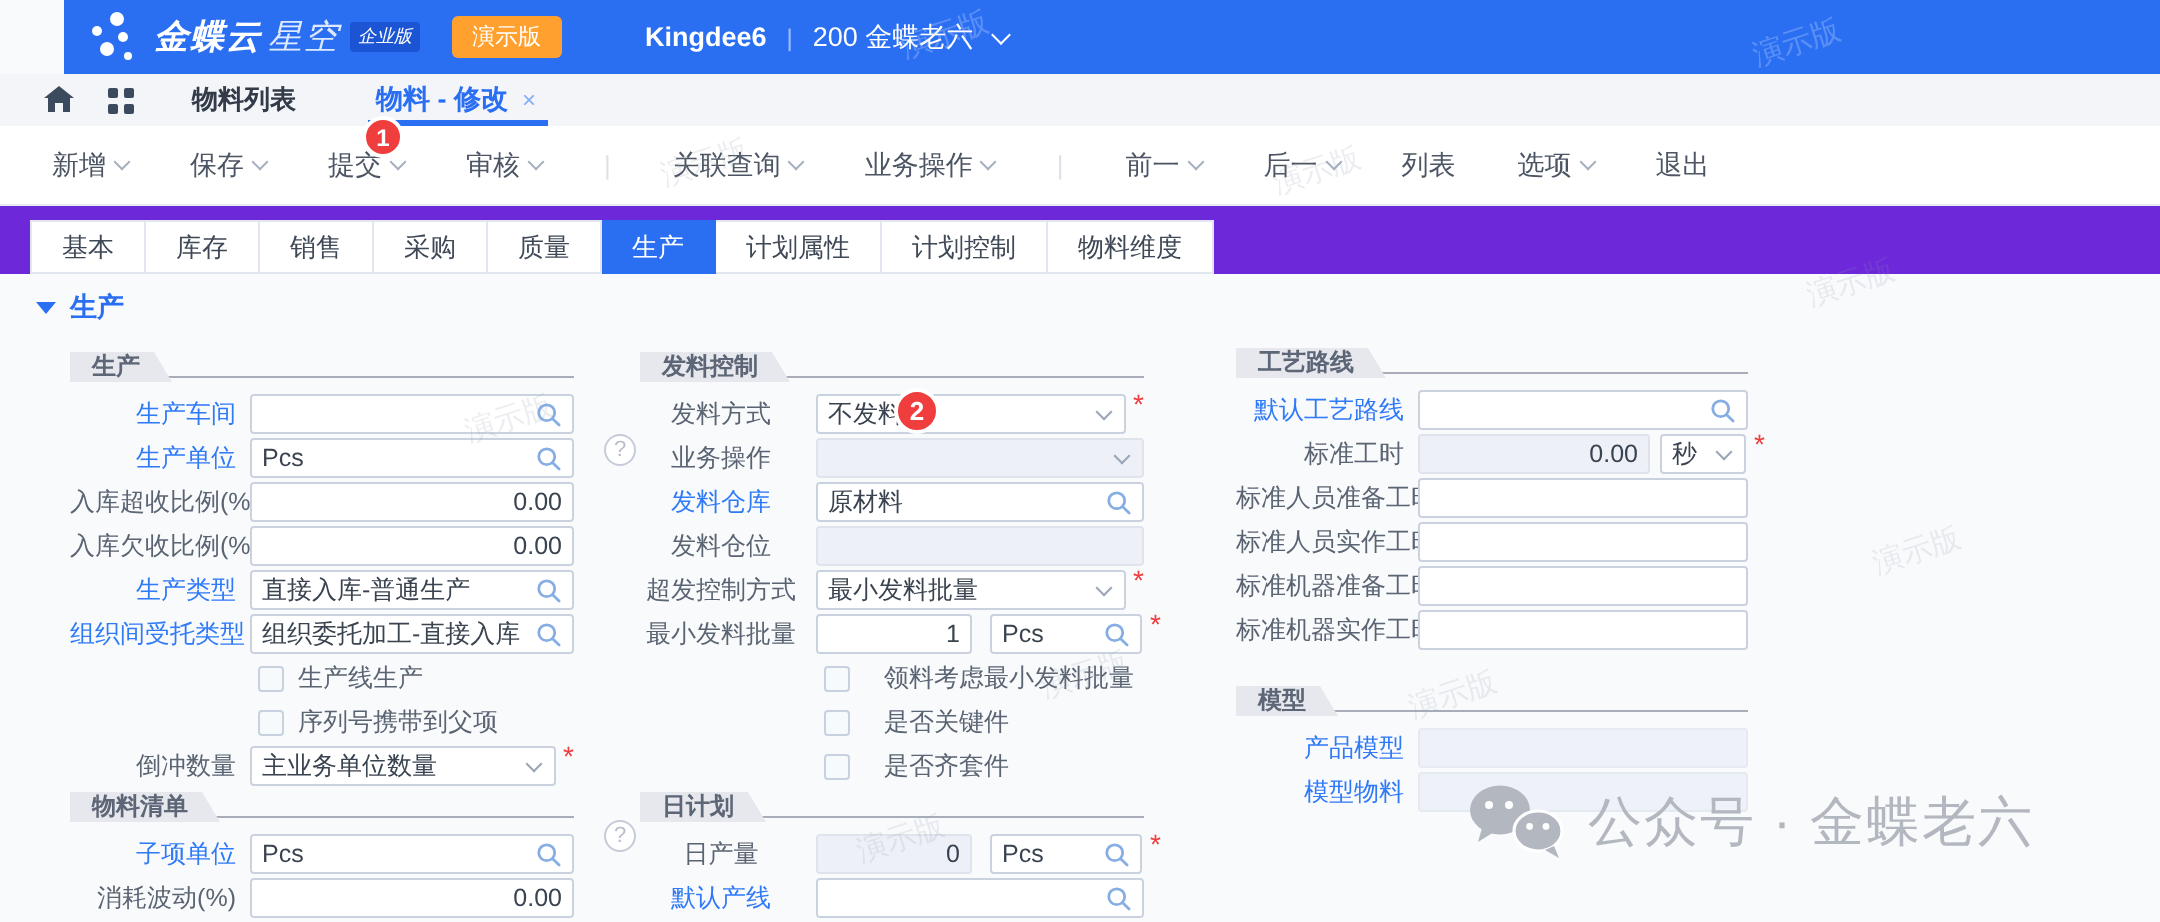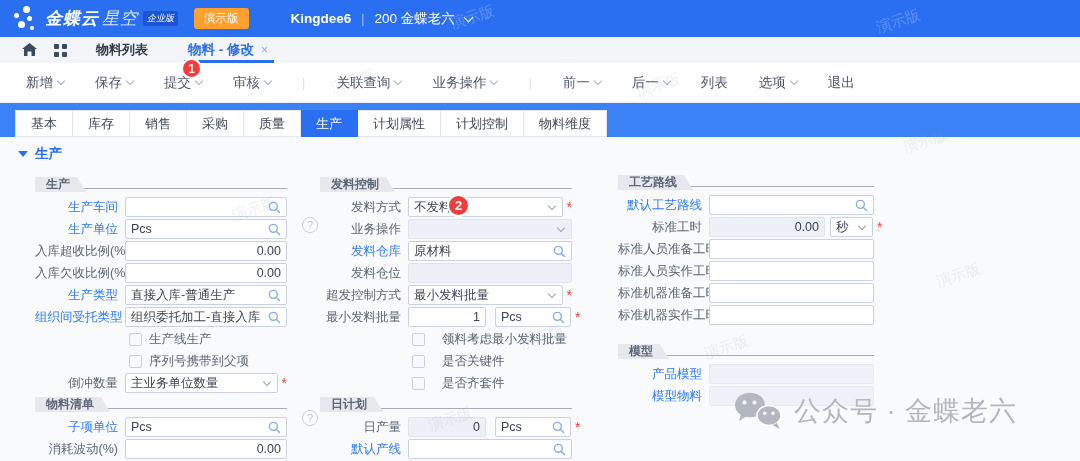--- a/index.html
+++ b/index.html
@@ -1,20 +1,20 @@
 <!DOCTYPE html>
 <html><head>
 <meta charset="utf-8">
 <style>
   * { margin:0; padding:0; box-sizing:border-box; }
   html,body { width:1080px; height:461px; overflow:hidden; }
   body { font-family:"Liberation Sans","DejaVu Sans",sans-serif; background:#f9fafc; position:relative; }
 
   
-  .topbar { height:37px; background:#2a6ef2; display:flex; align-items:center; padding-left:14px; color:#fff; position:relative; }
+  .topbar { height:37px; background:#2a6ef2; display:flex; align-items:center; padding-left:14px; color:#fff; position:relative;margin-left:32px; }
   .logo-dots { width:24px; height:26px; position:relative; flex:none; }
   .logo-dots i { position:absolute; background:#fff; border-radius:50%; }
   .brand-main { font-size:17px; font-weight:800; font-style:italic; margin-left:7px; letter-spacing:1px; }
   .brand-sub { font-size:17px; font-weight:300; font-style:italic; color:#dce9ff; margin-left:3px; letter-spacing:1px; }
   .ed-badge { background:#1b55d3; color:#fff; font-size:9px; padding:1px 4px; border-radius:2px; margin-left:5px; font-style:italic; }
   .demo-badge { background:#ffa02f; color:#fff; font-size:11.5px; padding:3px 10px; border-radius:3px; margin-left:16px; }
   .tb-user { margin-left:42px; font-size:13.5px; font-weight:700; }
   .tb-div { margin:0 10px; opacity:.55; font-size:12px; }
   .tb-org { font-size:13.5px; }
   .caret-w { width:7px; height:7px; border-right:1.5px solid #fff; border-bottom:1.5px solid #fff; transform:rotate(45deg); margin:-3px 0 0 10px; }
@@ -29,43 +29,43 @@
   .nav-active-tab::after { content:""; position:absolute; left:-2px; right:0; bottom:0; height:3px; background:#2a6ef2; }
   .nav-close { color:#85aef5; font-weight:400; font-size:12px; }
 
   
   .toolbar { height:40px; background:#fff; border-bottom:1px solid #e9edf3; display:flex; align-items:center; padding-left:26px; }
   .titem { font-size:13.5px; color:#4c5564; margin-right:31px; display:flex; align-items:center; gap:5px; cursor:default; }
   .tsep { color:#dde3ea; margin-right:31px; font-size:13px; }
   .caret-g { width:6px; height:6px; border-right:1.4px solid #a7b0bf; border-bottom:1.4px solid #a7b0bf; transform:rotate(45deg); margin-top:-3px; }
 
   
-  .ftabs { height:34px; display:flex; align-items:flex-end; padding-left:15px; background:#3b82f6; }
+  .ftabs { height:34px; display:flex; align-items:flex-end; padding-left:15px; background:#6d28d9; }
   .ftab { height:27px; line-height:26px; padding:0 15px; font-size:13px; color:#3f4856; background:#fff; border:1px solid #e2e7ef; border-left:none; }
   .ftab:first-child { border-left:1px solid #e2e7ef; }
   .ftab.active { background:#2a6ef2; border-color:#2a6ef2; color:#fff; }
 
   
   .section-title { margin:8px 0 0 18px; color:#2a6ef2; font-size:13.5px; font-weight:700; display:flex; align-items:center; gap:7px; }
   .tri { width:0; height:0; border-left:5px solid transparent; border-right:5px solid transparent; border-top:6px solid #2a6ef2; }
 
   
   .col { position:absolute; }
   #col1 { left:35px; top:174px; width:252px; }
   #col2 { left:320px; top:174px; width:252px; }
   #col3 { left:618px; top:172px; width:256px; }
   .ghd { height:15px; border-bottom:1px solid #a8adb9; margin-bottom:7px; }
   .gtab { display:inline-block; background:#e7e8ee; color:#5d6676; font-weight:700; font-size:12px; height:15px; line-height:14px; padding:0 16px 0 11px; clip-path:polygon(0 0,calc(100% - 9px) 0,100% 100%,0 100%); }
   .ghd.gap { margin-top:15px; }
   .row { display:flex; align-items:center; height:22px; }
   .lbl { text-align:right; padding-right:7px; font-size:12.5px; color:#5a6472; flex:none; white-space:nowrap; }
   .lbl.blue { color:#2f7af7; }
-  #col1 .lbl { width:90px; } #col2 .lbl { width:88px; } #col3 .lbl { width:91px; }
+  #col1 .lbl { width:90px; } #col2 .lbl { width:88px;text-align:center; } #col3 .lbl { width:91px; }
   #col1 .cbrow { padding-left:94px; } #col2 .cbrow { padding-left:92px;gap:10px; }
-  .ctrl { flex:1; display:flex; align-items:center; position:relative; }
+  .ctrl { flex:1; display:flex; align-items:flex-start; position:relative; }
   .ipt { height:20px; border:1px solid #c9d2de; border-radius:2px; background:#fff; font-size:12.5px; color:#3a4350; padding:0 5px; display:flex; align-items:center; width:100%; }
   .ipt .val { flex:1; overflow:hidden; white-space:nowrap; }
   .ipt.num .val { text-align:right; }
   .ipt.dis { background:#edf0f6; border-color:#dfe4ec; }
   .ipt.plain { background:#eef1f7; border:1px solid #e5eaf2; }
   .star { color:#f03e3e; font-size:14px; margin-left:4px; line-height:10px; }
   .cb { width:13px; height:13px; border:1px solid #c7d1df; border-radius:2px; background:#f7fafd; flex:none; margin-right:7px; }
   .cblbl { font-size:12.5px; color:#5a6472; white-space:nowrap; }
   .mag { flex:none; margin-left:4px; }
   .chev { width:6px; height:6px; border-right:1.4px solid #9aa5b6; border-bottom:1.4px solid #9aa5b6; transform:rotate(45deg); flex:none; margin:-2px 2px 0 4px; }

